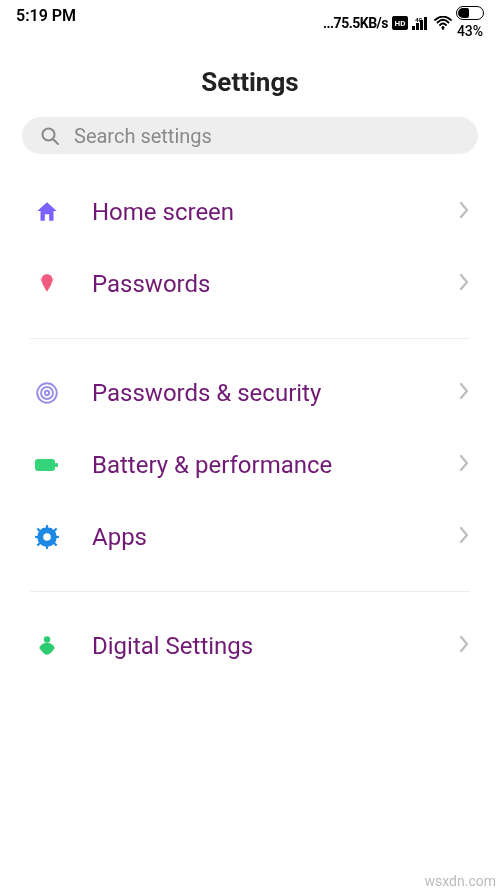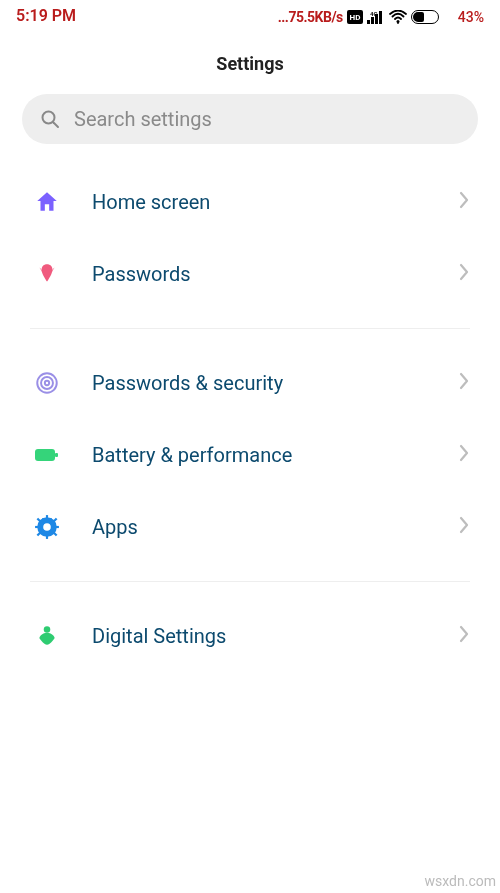--- a/index.html
+++ b/index.html
@@ -12,46 +12,47 @@
       width: 500px;
       height: 893px;
       background: #fff;
       overflow: hidden;
       position: relative;
     }
     
     .status-bar {
       display: flex;
       justify-content: space-between;
-      align-items: flex-end;
+      align-items: flex-start;
       padding: 6px 16px 4px 16px;
       font-size: 16px;
       font-weight: 600;
-      color: #b91c1c;
+      color: #000000;
     }
     .status-right {
       display: flex;
       align-items: center;
       gap: 4px;
       font-size: 14px;
       font-weight: 500;
     }
     .status-right .net {
       letter-spacing: -0.5px;
       font-weight: bold;
     }
     .icon-box {
       display: inline-flex;
       align-items: center;
       justify-content: center;
     }
     .battery-wrap {
       display: flex;
       align-items: center;
-      gap: 19px;
+      gap: 3px;
+      flex-direction: column;
     }
     .battery {
       width: 28px;
       height: 14px;
       border: 1.5px solid #000;
       border-radius: 8px;
       position: relative;
       overflow: hidden;
     }
     .battery::after {
@@ -61,33 +62,33 @@
       top: 1px;
       bottom: 1px;
       width: 43%;
       background: #000;
       border-radius: 5px 2px 2px 5px;
     }
 
     
     .page-title {
       text-align: center;
-      font-size: 18px;
+      font-size: 26px;
       font-weight: 700;
       color: #222;
       margin-top: 24px;
       margin-bottom: 20px;
     }
 
     
     .search-bar {
       margin: 9px 22px;
       background: #eeeeee;
       border-radius: 30px;
-      height: 50px;
+      height: 37px;
       display: flex;
       align-items: center;
       padding: 0 18px;
       gap: 14px;
     }
     .search-input {
       border: none;
       background: transparent;
       outline: none;
       font-size: 20px;
@@ -110,22 +111,22 @@
       cursor: pointer;
     }
     .row .icon-slot {
       width: 34px;
       display: flex;
       align-items: center;
       justify-content: center;
     }
     .row .label {
       flex: 1;
-      font-size: 20px;
-      color: #0c4a6e;
+      font-size: 24px;
+      color: #701a75;
       margin-left: 28px;
     }
     .row .chev {
       color: #bdbdbd;
     }
     .divider {
       height: 1px;
       background: #eee;
       margin: 18px 30px;
     }

